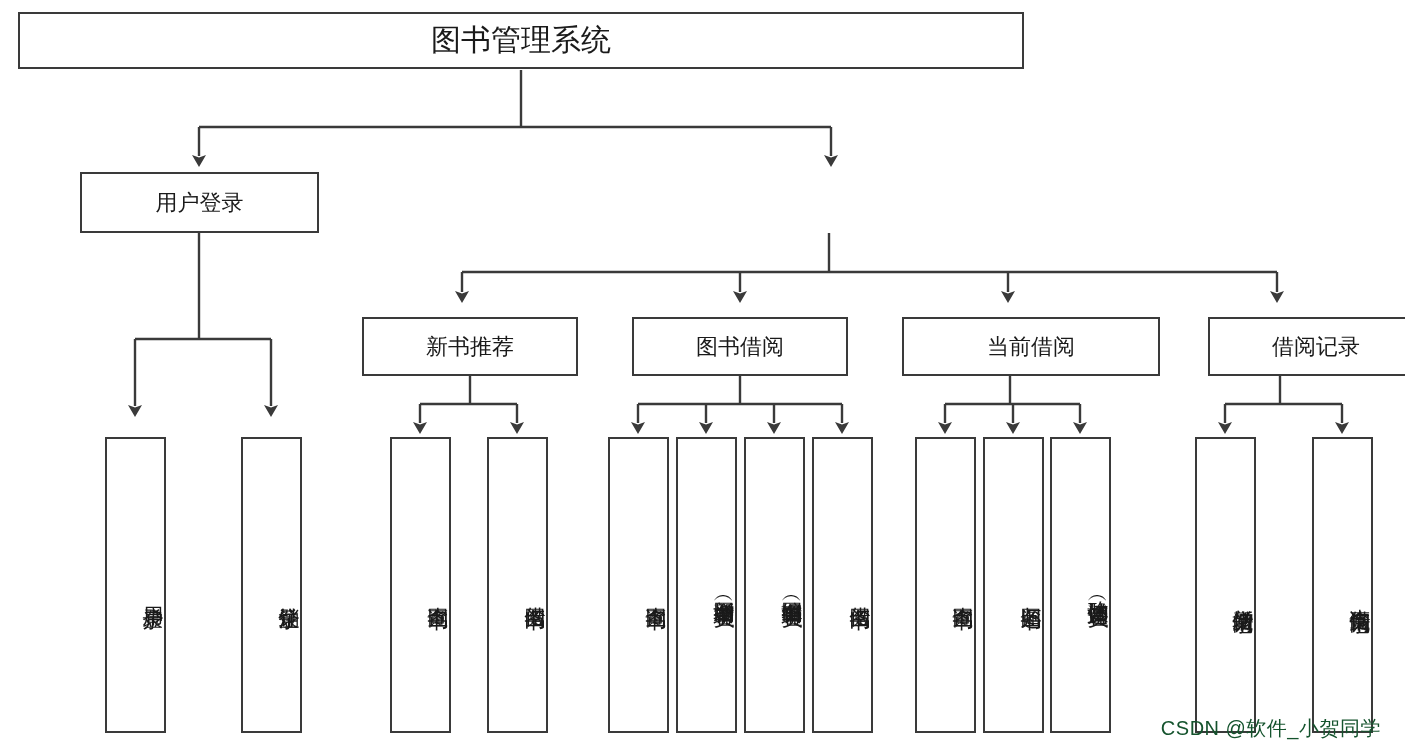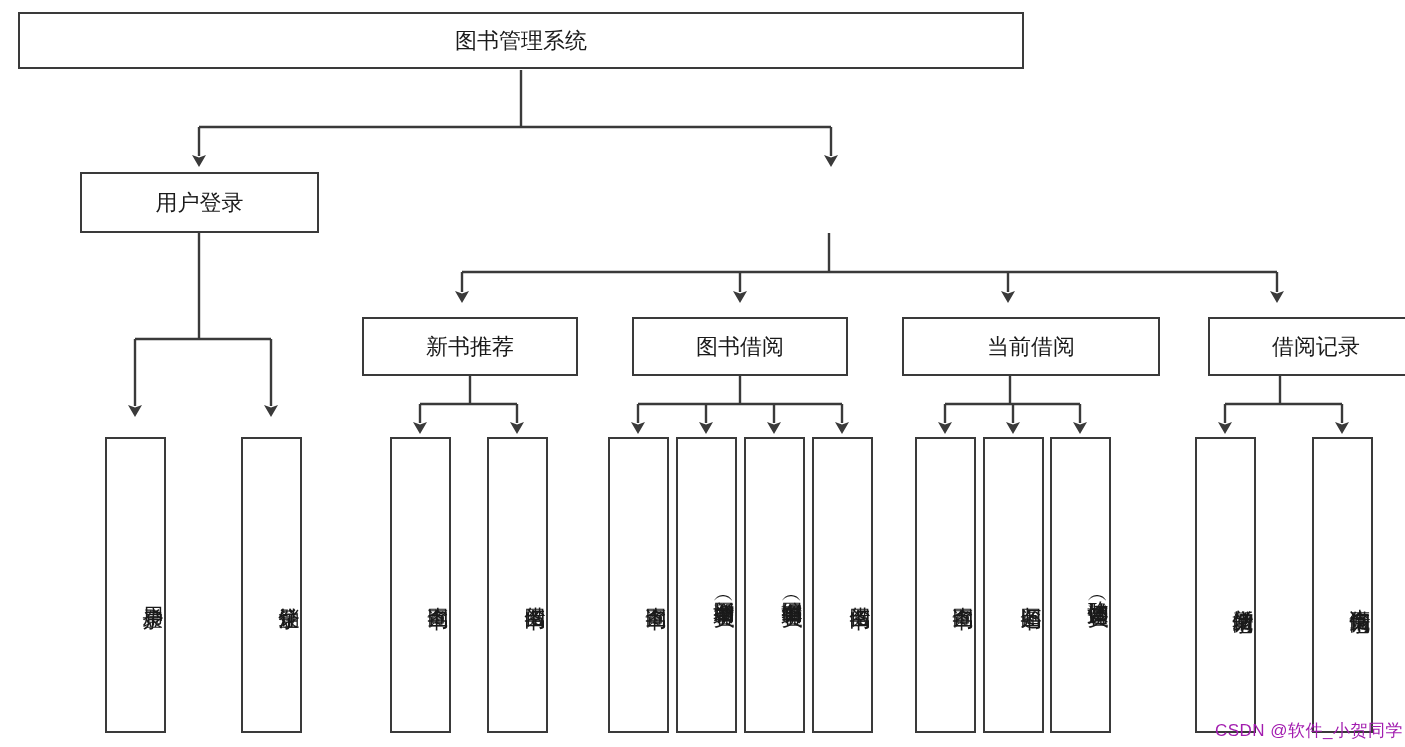--- a/index.html
+++ b/index.html
@@ -35,42 +35,42 @@
     align-items: center;
     justify-content: center;
     color: #1a1a1a;
     line-height: 1.08;
     text-align: center;
   }
   .node.h {
     font-size: 22px;
   }
   .node.root {
-    font-size: 22px;
+    font-size: 30px;
   }
   .node.v {
     font-size: 21px;
     writing-mode: vertical-rl;
     text-orientation: upright;
     align-items: flex-start;
     justify-content: center;
     padding-top: 14px;
     letter-spacing: 1px;
   }
   .node.v .vlabel {
     writing-mode: vertical-rl;
     text-orientation: upright;
     display: block;
   }
   .watermark {
     position: absolute;
-    right: 2px;
+    right: 24px;
     bottom: 5px;
-    font-size: 17px;
-    color: #a21caf;
+    font-size: 20px;
+    color: #14532d;
     white-space: nowrap;
     letter-spacing: 0.5px;
   }
 </style>
 </head>
 <body>
 
 <div id="canvas">
 
   <svg id="edges" viewBox="0 0 1405 747" width="1405" height="747" xmlns="http://www.w3.org/2000/svg">

